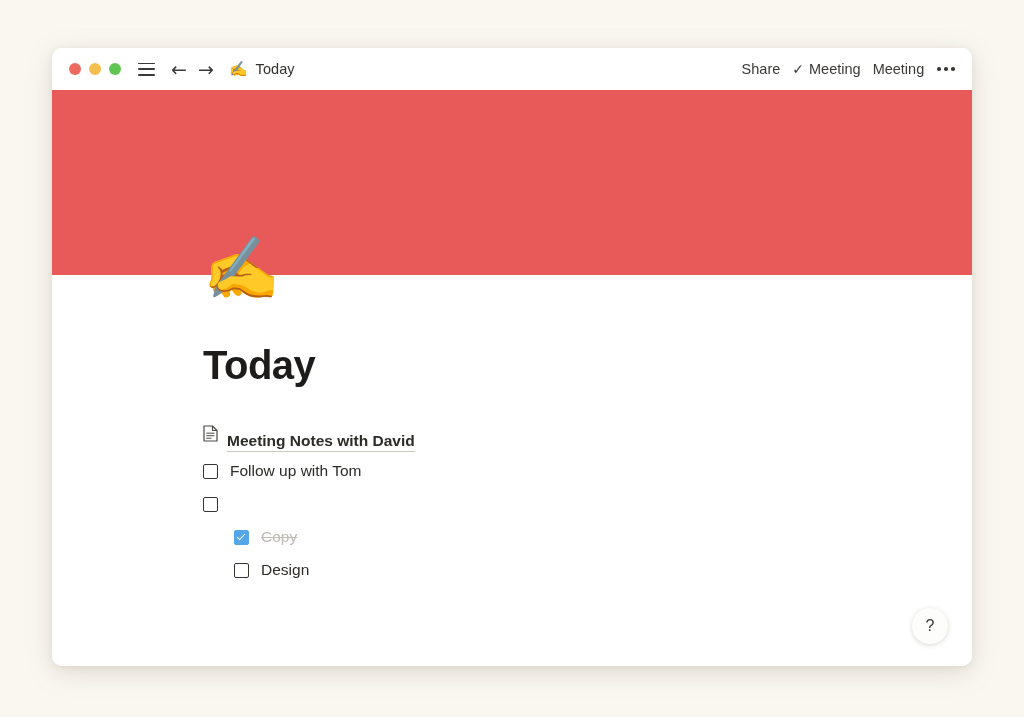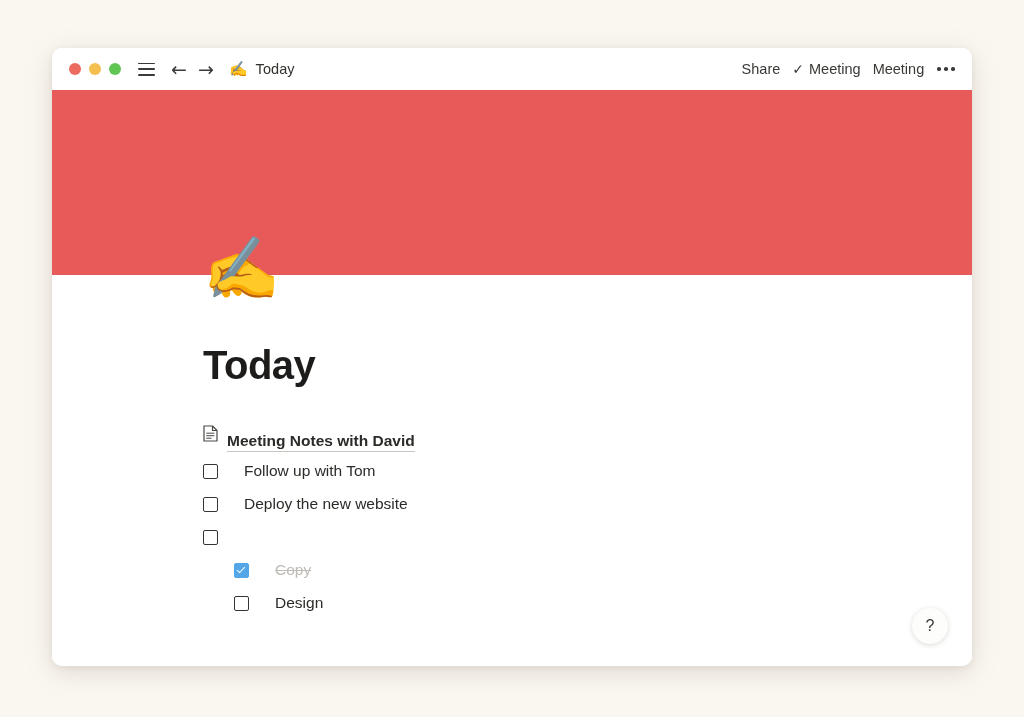--- a/index.html
+++ b/index.html
@@ -245,21 +245,20 @@
     border: solid #ffffff;
     border-width: 0 1.9px 1.9px 0;
     transform: rotate(43deg);
     box-sizing: border-box;
   }
 
   .todo-text {
     font-size: 15.5px;
     color: #2d2b28;
     line-height: 1.3;
-    margin-left: 14px;
   }
   .todo-text.done {
     color: #bfbcb6;
     text-decoration: line-through;
     text-decoration-color: #bfbcb6;
   }
 
   
   .help-btn {
     position: absolute;
@@ -355,24 +354,20 @@
               </svg>
               <span class="page-link-text">Meeting Notes with David</span>
             </div>
           </div>
 
           <div class="block">
             <span class="todo-box"></span>
             <span class="todo-text">Follow up with Tom</span>
           </div>
 
-          <div class="block">
-            <span class="todo-box"></span>
-            <span class="todo-text">Deploy the new website</span>
-          </div>
 
           <div class="block">
             <span class="todo-box"></span>
           </div>
 
           <div class="block indent">
             <span class="todo-box checked"></span>
             <span class="todo-text done">Copy</span>
           </div>
 

